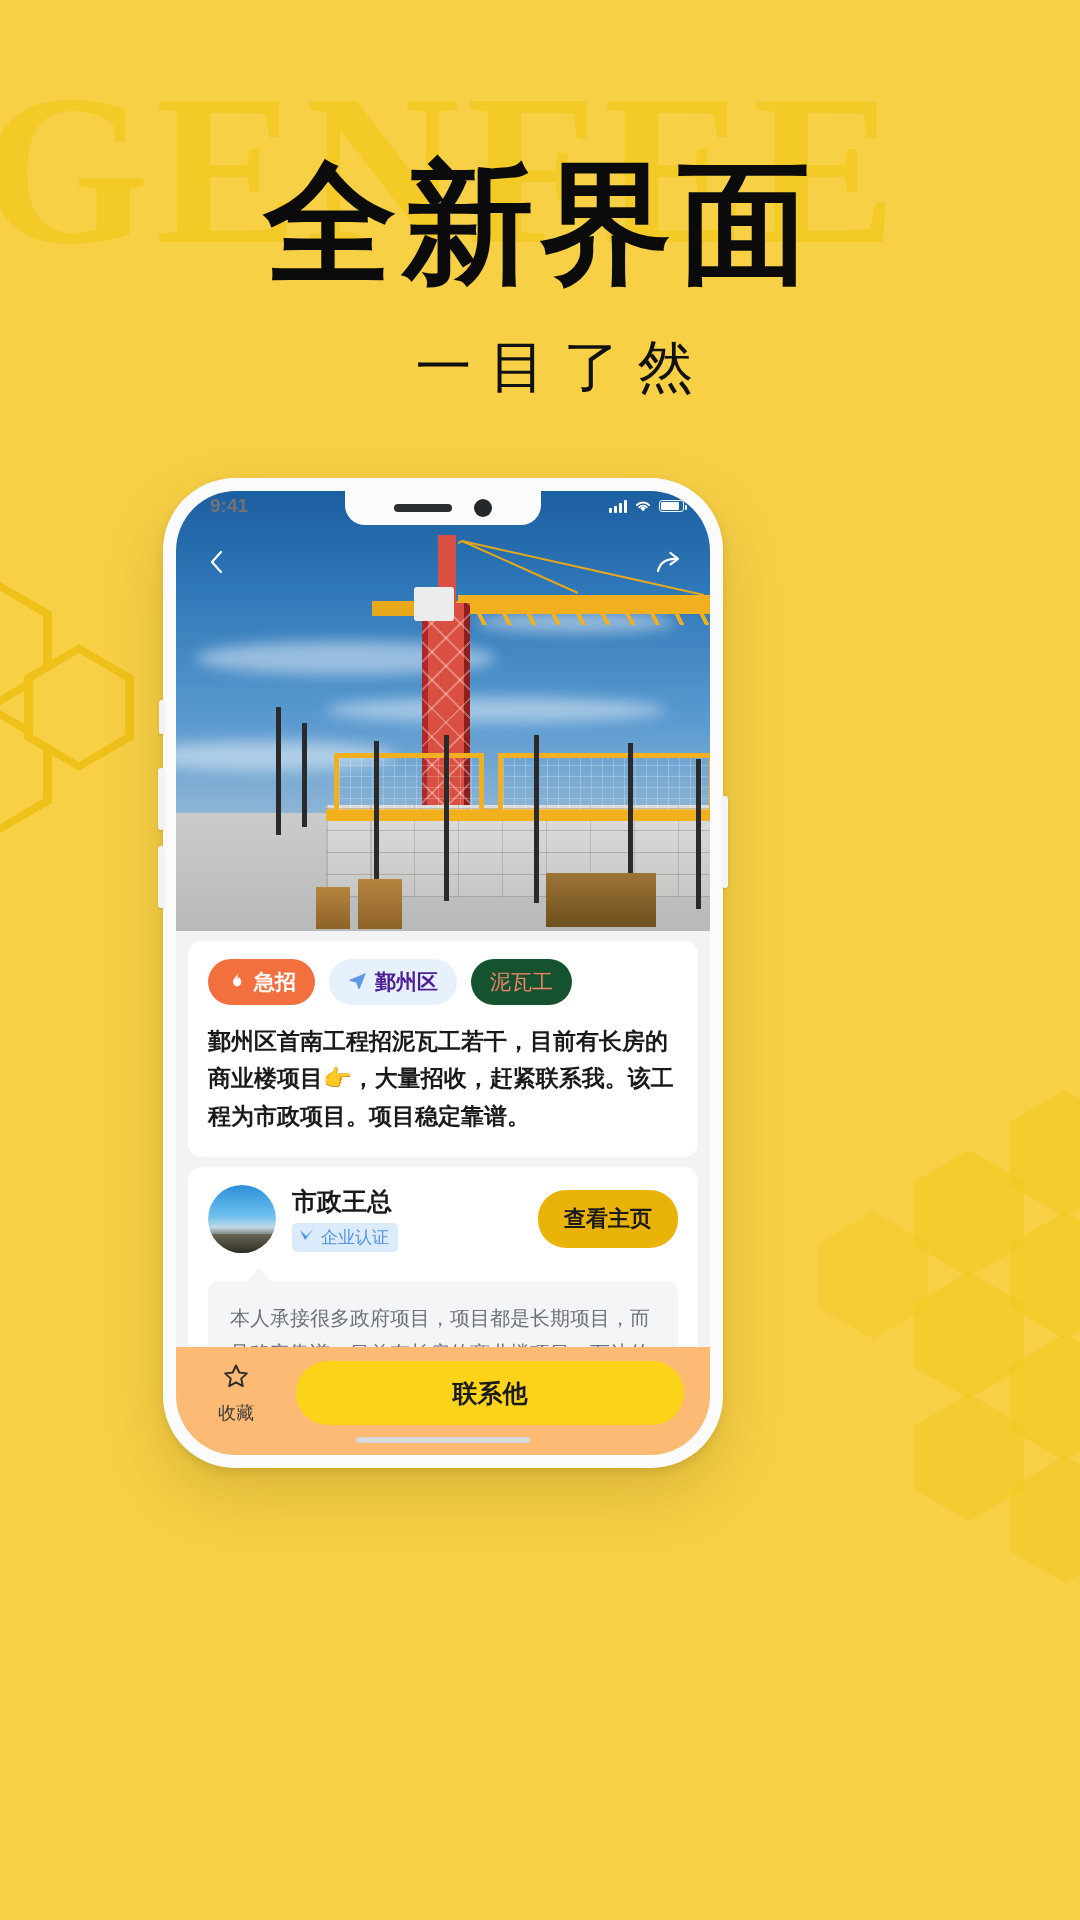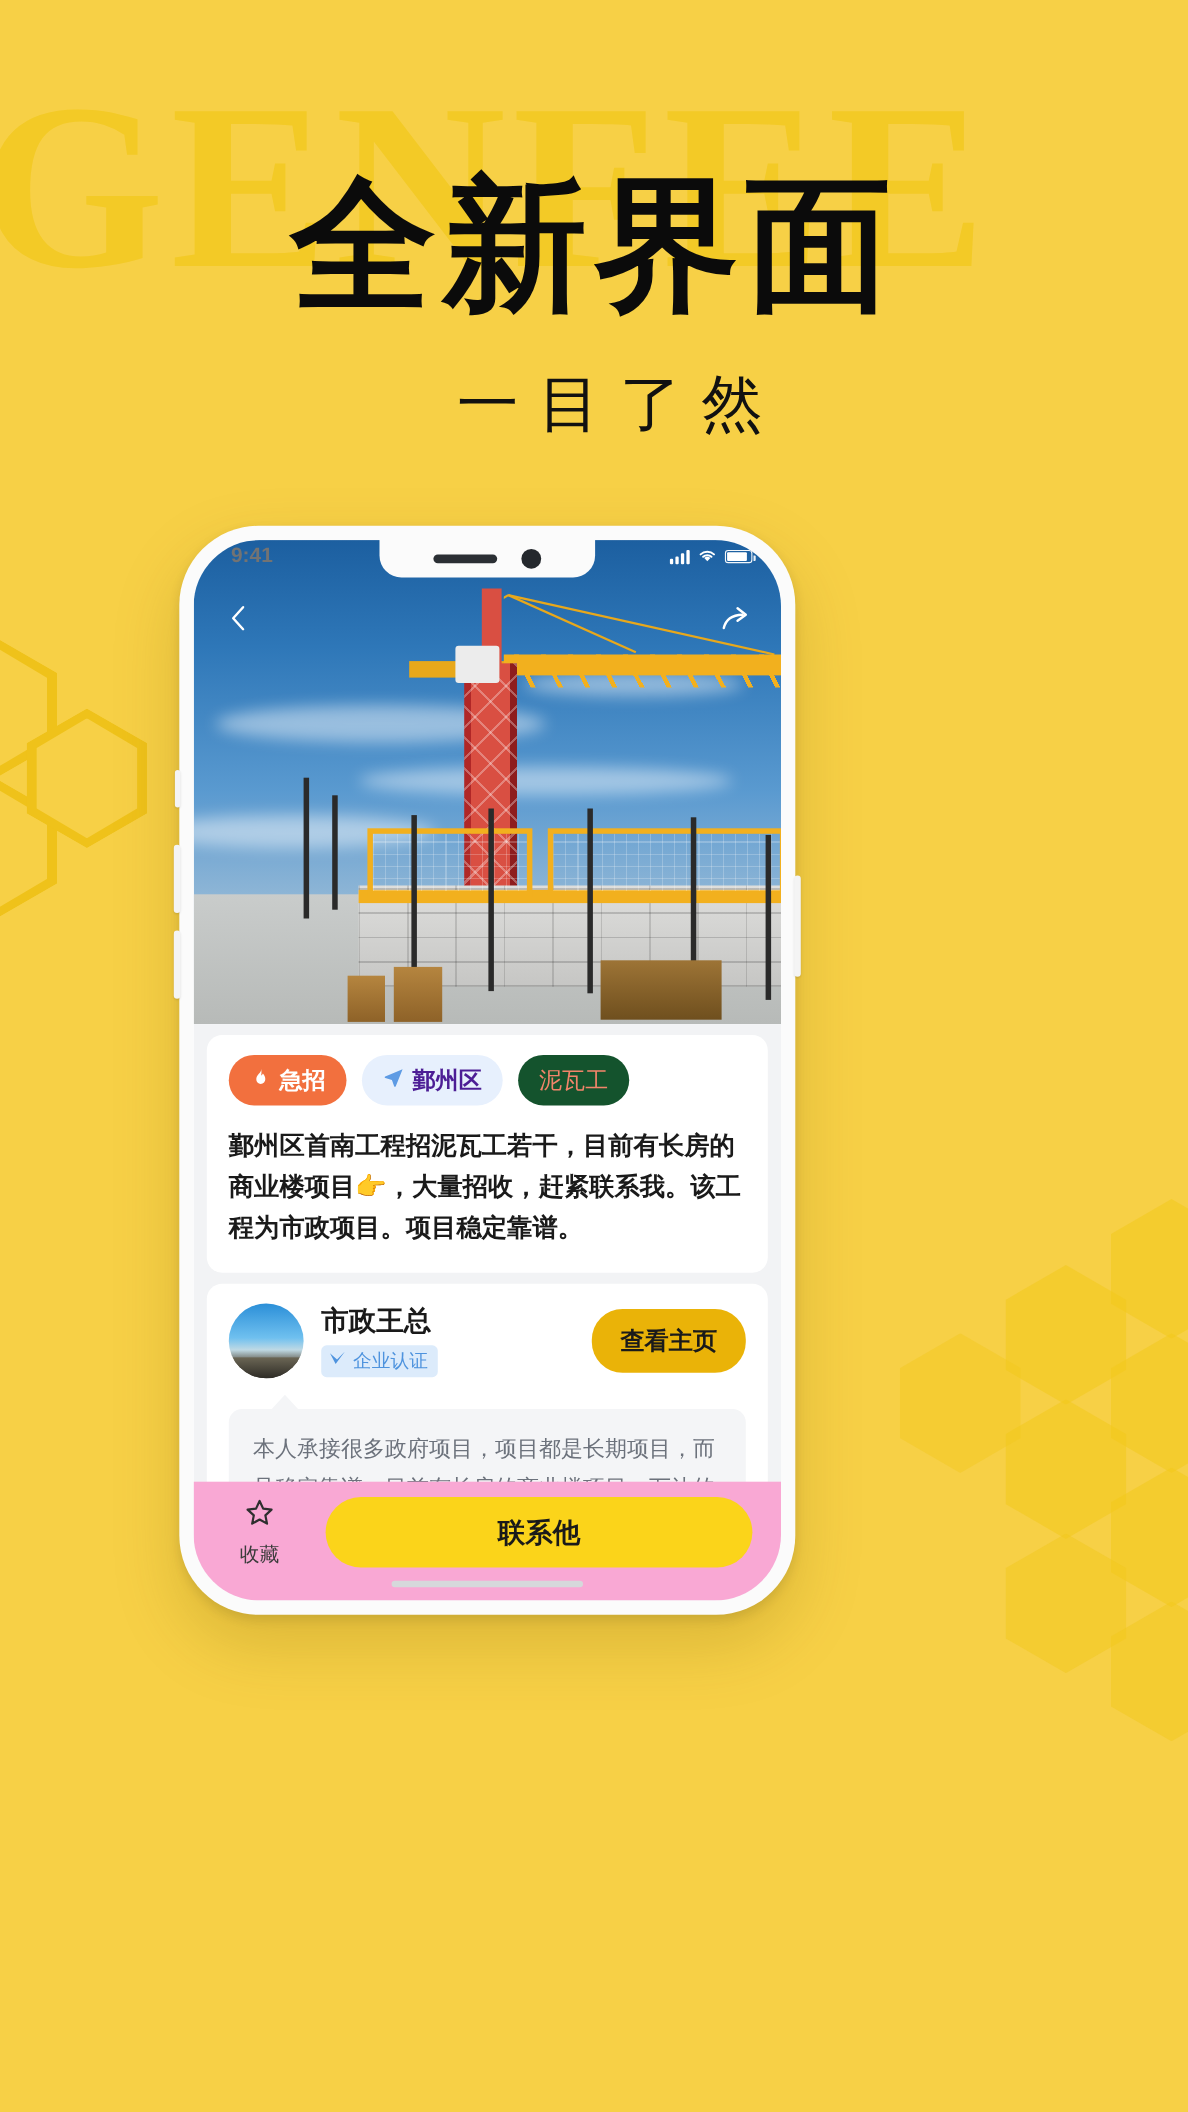--- a/index.html
+++ b/index.html
@@ -227,21 +227,21 @@
     font-size:20px; line-height:1.75; color:#6C727C;
   }
   .bubble::before{
     content:""; position:absolute; top:-13px; left:38px;
     border-left:13px solid transparent; border-right:13px solid transparent;
     border-bottom:14px solid #F4F5F7;
   }
 
   
   .bottombar {
-    position:absolute; left:0; right:0; bottom:0; height:108px; background:#f9a8d4;
+    position:absolute; left:0; right:0; bottom:0; height:108px; background:#fdba74;
     display:flex; align-items:center; padding:0 26px 16px; gap:26px;text-align:center;
   }
   .fav { display:flex; flex-direction:column; align-items:center; gap:5px; width:68px; }
   .fav-label { font-size:18px; color:#3C3C3C; }
   .contact-btn {
     flex:1; height:64px; border-radius:32px; background:#FBD41A;
     display:flex; align-items:center; justify-content:center;
     font-size:25px; font-weight:700; color:#1A1A1A;
   }
   .homeindicator{

